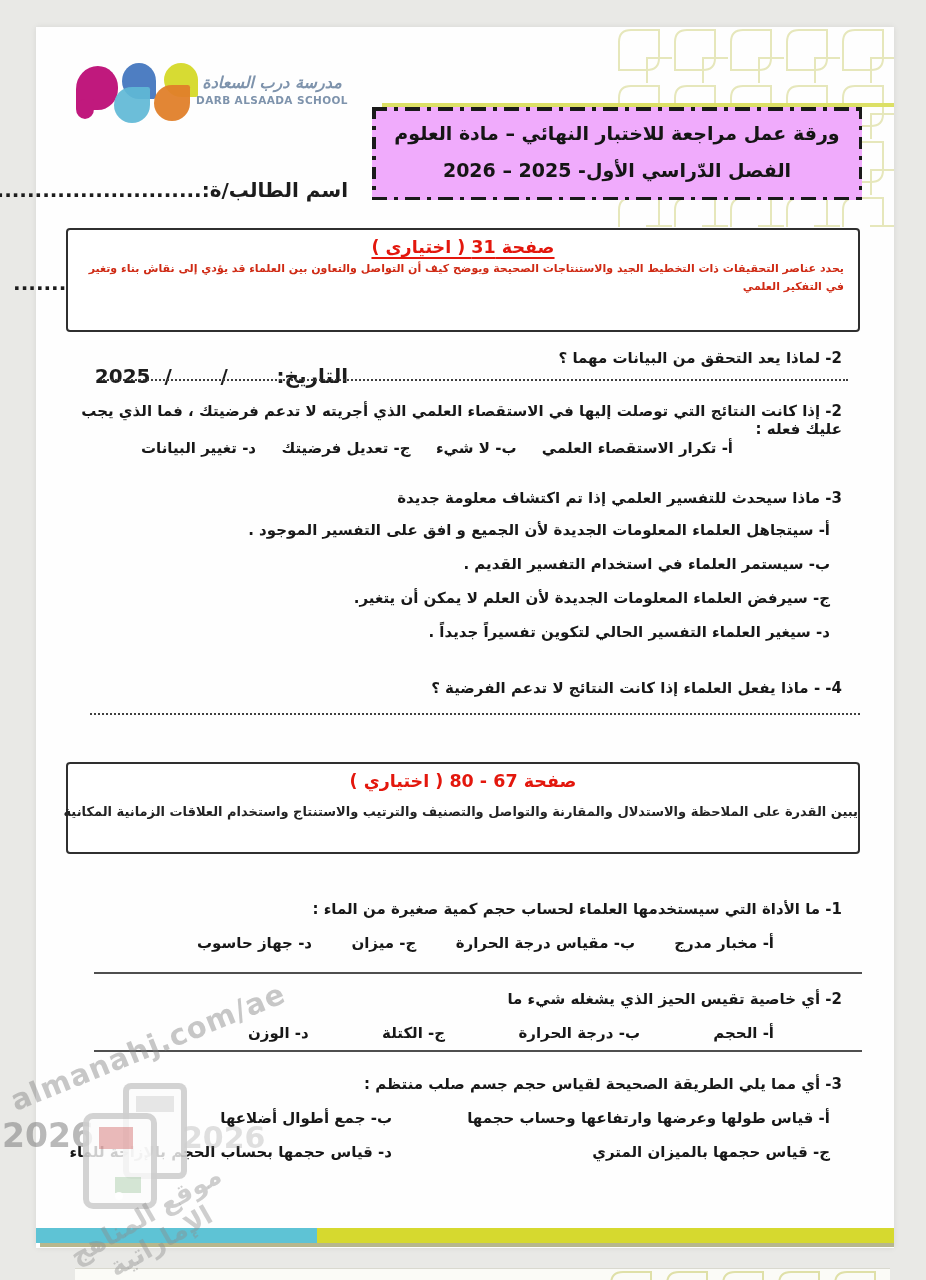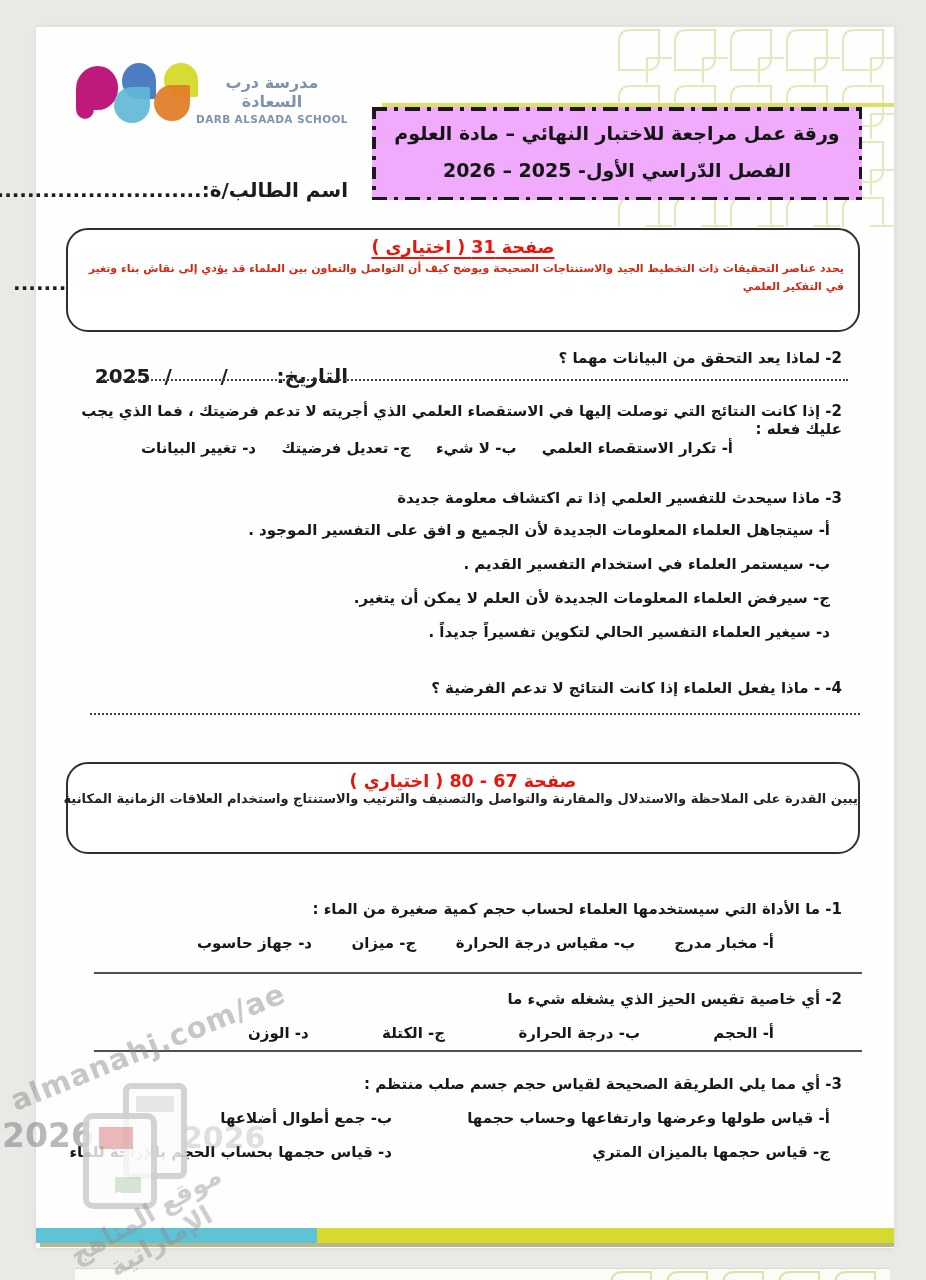--- a/index.html
+++ b/index.html
@@ -17,44 +17,44 @@
   .logo{position:absolute;left:40px;top:36px;width:122px;height:64px;}
   .petal{position:absolute;}
   .p-mag{left:0;top:3px;width:42px;height:44px;background:#c0197d;border-radius:52% 48% 48% 6%;}
   .p-mag2{left:0;top:36px;width:18px;height:20px;background:#c0197d;border-radius:50% 10% 50% 50%;}
   .p-blue{left:46px;top:0;width:34px;height:36px;background:#4e7ec2;border-radius:50% 50% 6% 50%;}
   .p-lblue{left:38px;top:24px;width:36px;height:36px;background:#5fb9d6;border-radius:50% 6% 50% 50%;opacity:.92;}
   .p-yel{left:88px;top:0;width:34px;height:34px;background:#d7db33;border-radius:50% 50% 6% 50%;}
   .p-org{left:78px;top:22px;width:36px;height:36px;background:#e0802a;border-radius:50% 6% 50% 50%;opacity:.95;}
 
   .school-names{position:absolute;left:160px;top:46px;width:152px;}
-  .name-ar{font-size:16px;font-weight:bold;color:#7e93ac;text-align:center;}
+  .name-ar{font-size:16px;font-weight:bold;color:#7e93ac;text-align:center;font-style:italic;}
   .name-en{font-size:10.5px;font-weight:bold;color:#7e93ac;letter-spacing:.4px;text-align:center;direction:ltr;margin-top:2px;}
 
   .student-info{position:absolute;left:28px;top:86px;width:284px;text-align:right;
     font-size:20px;font-weight:bold;color:#1c1c1c;line-height:31px;white-space:pre;}
 
   
   .title-box{position:absolute;left:336px;top:80px;width:490px;height:93px;background:#f0abfc;}
   .dd-h{position:absolute;left:0;right:0;height:3.5px;
     background:repeating-linear-gradient(90deg,#1a1a1a 0 15px,transparent 15px 22px,#1a1a1a 22px 26px,transparent 26px 33px);}
   .dd-v{position:absolute;top:0;bottom:0;width:3.5px;
     background:repeating-linear-gradient(180deg,#1a1a1a 0 12px,transparent 12px 19px,#1a1a1a 19px 23px,transparent 23px 30px);}
   .dd-top{top:0}.dd-bot{bottom:0}.dd-left{left:0}.dd-right{right:0}
   .tb-line{font-size:19px;font-weight:bold;color:#151515;text-align:center;line-height:37px;}
   .tb-wrap{padding-top:8px;}
 
   
-  .obj-box{position:absolute;left:30px;width:790px;border:2px solid #2f2f2f;border-radius:22px;background:#fff;}
+  .obj-box{position:absolute;left:30px;width:790px;border:2px solid #2f2f2f;border-radius:4px;background:#fff;}
   .s1-box{top:201px;height:100px;}
   .s2-box{top:735px;height:88px;}
   .sec-title{font-size:17.5px;font-weight:bold;color:#e3170d;text-align:center;margin-top:7px;}
   .u{text-decoration:underline;text-decoration-thickness:2px;text-underline-offset:4px;}
   .s1-obj{font-size:11px;font-weight:bold;color:#cf2a14;text-align:right;line-height:1.6;padding:3px 14px 0;}
-  .s2-obj{font-size:13px;font-weight:bold;color:#232323;text-align:center;white-space:nowrap;}
+  .s2-obj{font-size:13px;font-weight:bold;color:#232323;text-align:center;margin-top:13px;white-space:nowrap;}
 
   .q{position:absolute;right:52px;left:30px;text-align:right;font-size:15px;font-weight:bold;color:#181818;}
   .opt{font-size:15px;font-weight:bold;color:#181818;white-space:nowrap;}
   .opts-row{position:absolute;display:flex;justify-content:space-between;direction:rtl;}
   .dotline{position:absolute;height:0;border-bottom:2.6px dotted #3f3f3f;}
   .sepline{position:absolute;left:58px;right:32px;height:0;border-top:2px solid #4f4f4f;}
   .col2{width:272px;text-align:right;}
 
   
   .bottom-bar{position:absolute;left:0;right:0;top:1201px;height:15px;display:flex;direction:ltr;}

